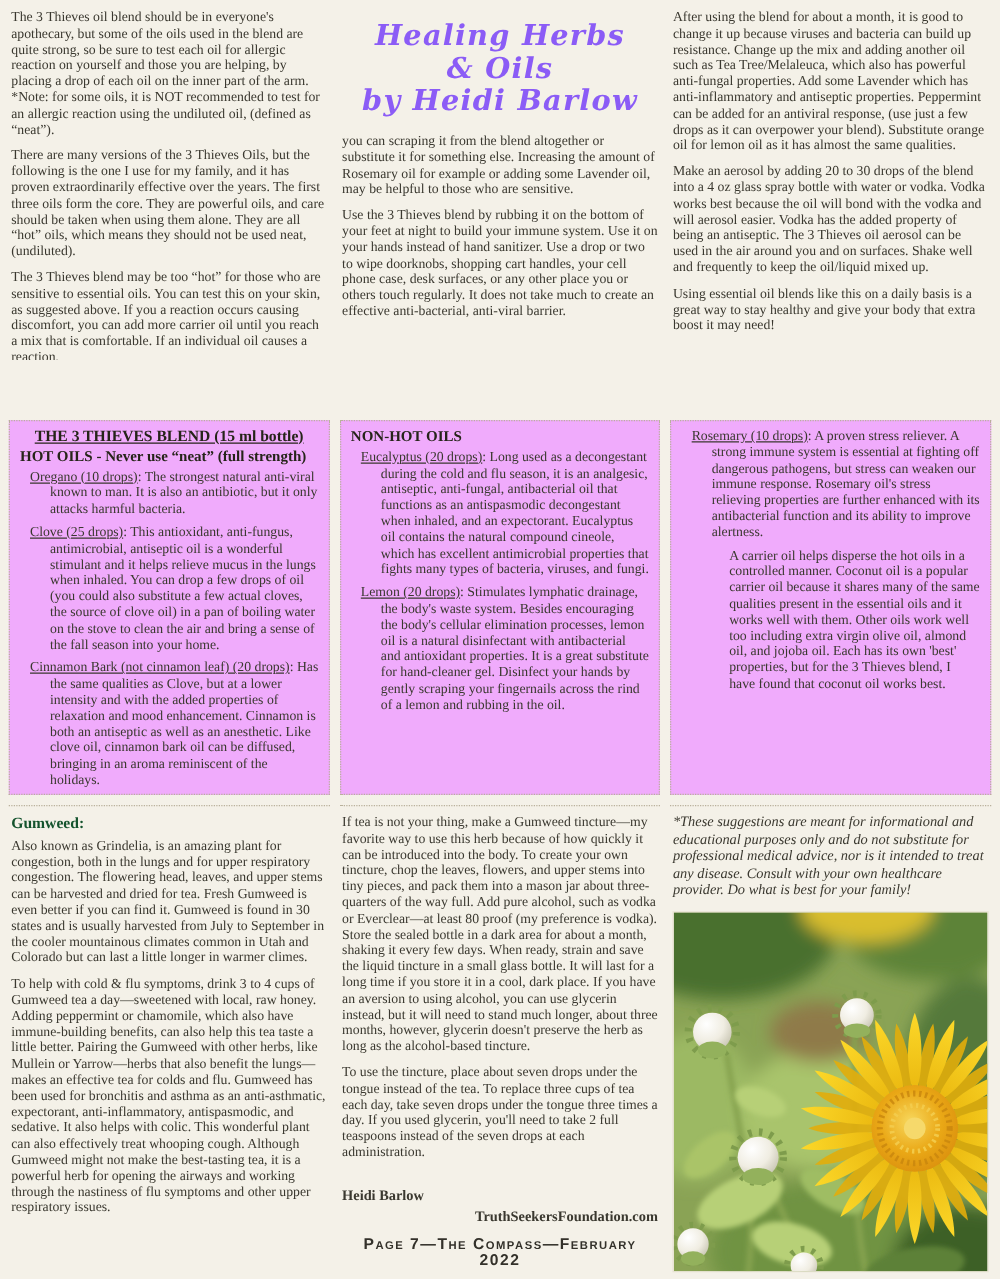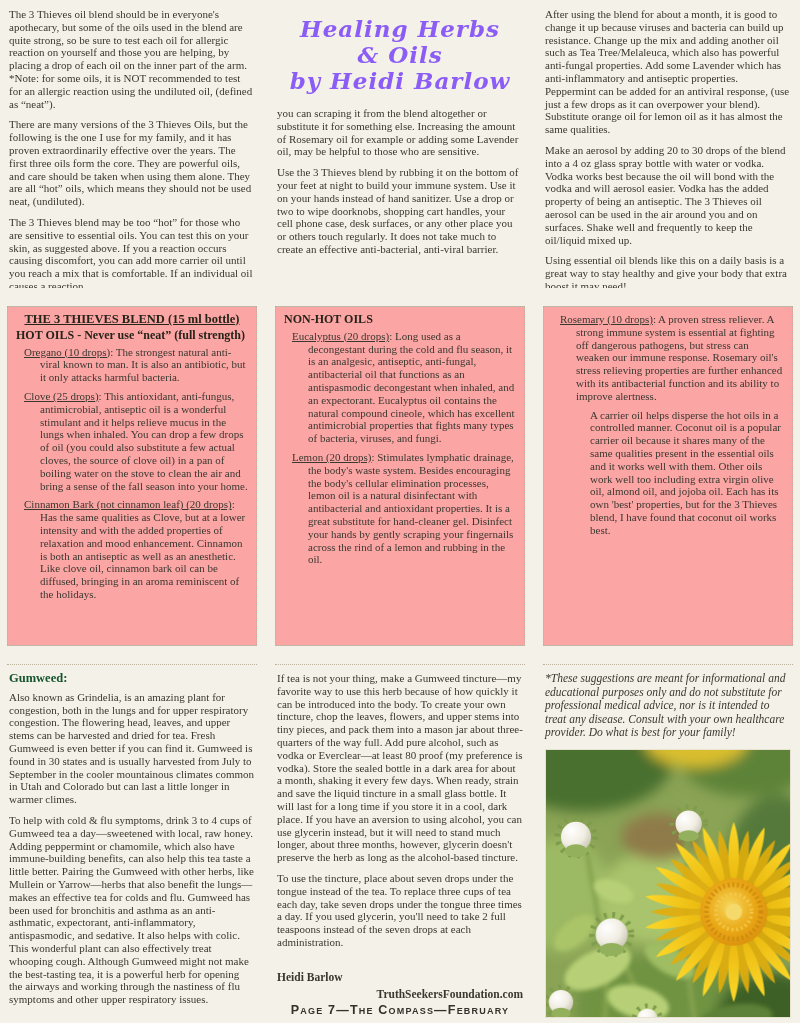--- a/index.html
+++ b/index.html
@@ -1,25 +1,25 @@
 <!DOCTYPE html>
 <html><head>
 <meta charset="utf-8">
 <style>
   * { margin:0; padding:0; box-sizing:border-box; }
   html,body { width:800px; height:1023px; }
   body { background:#f4f1e8; font-family:"Liberation Serif", serif; color:#3a382f; }
   .page { width:800px; height:1023px; padding:6px 7px 5px 7px; display:grid;
-          grid-template-columns:repeat(3,1fr); grid-template-rows:282px 340px 1fr; gap:18px; }
+          grid-template-columns:repeat(3,1fr); grid-template-rows:282px 340px 1fr; gap:8px; }
   .cell { overflow:hidden; font-size:11px; line-height:12.8px; padding:2px 2px 0 2px; }
   .para { margin-bottom:8px; }
   .masthead { text-align:center; margin:8px 0 13px 0; }
   .script-title { font-family:"DejaVu Serif", serif; font-style:italic; font-weight:bold;
                   font-size:23px; line-height:26px; color:#8b5cf6; letter-spacing:1px; }
-  .box { background:#fca5a5; border:1px dotted #b9b19b; padding:6px 8px 4px 8px; }
+  .box { background:#f0abfc; border:1px dotted #b9b19b; padding:6px 8px 4px 8px;margin-top:40px; }
   .box-title { font-size:12.5px; font-weight:bold; text-align:center; text-decoration:underline; margin-bottom:3px; color:#262419;}
   .box-subtitle { font-size:12px; font-weight:bold; margin-bottom:4px; color:#262419;}
   .oil-list .oil-entry { margin:0 0 6px 2px; padding-left:22px; text-indent:-16px; }
   .oil-name { text-decoration:underline; }
   .indent-para { margin:3px 0 6px 38px; }
   .carrier-heading { font-size:12px; font-weight:bold; margin:16px 0 5px 0; color:#262419;}
   .bottom-cell { border-top:1px dotted #b9b19b; padding-top:7px; display:flex; flex-direction:column; }
   .section-heading { font-size:12.5px; font-weight:bold; margin-bottom:6px; color:#14532d;}
   .sig { font-weight:bold; font-size:11.5px; margin-top:14px; }
   .sig + .sig { margin-top:4px;text-align:right; }

